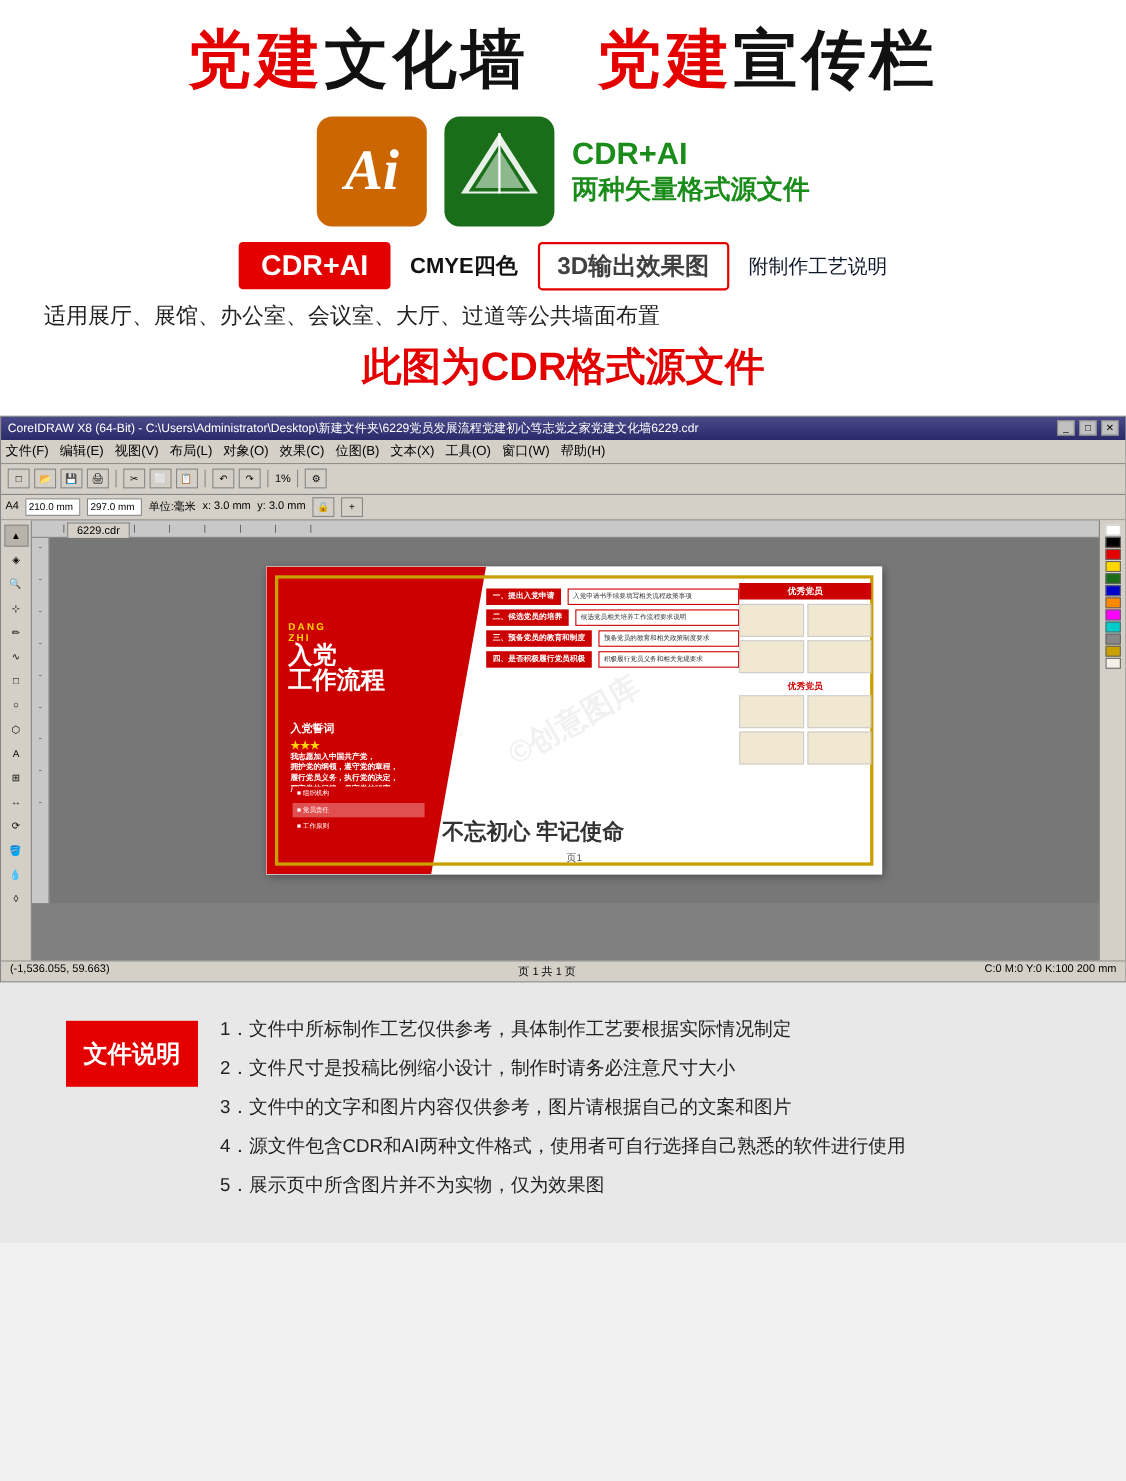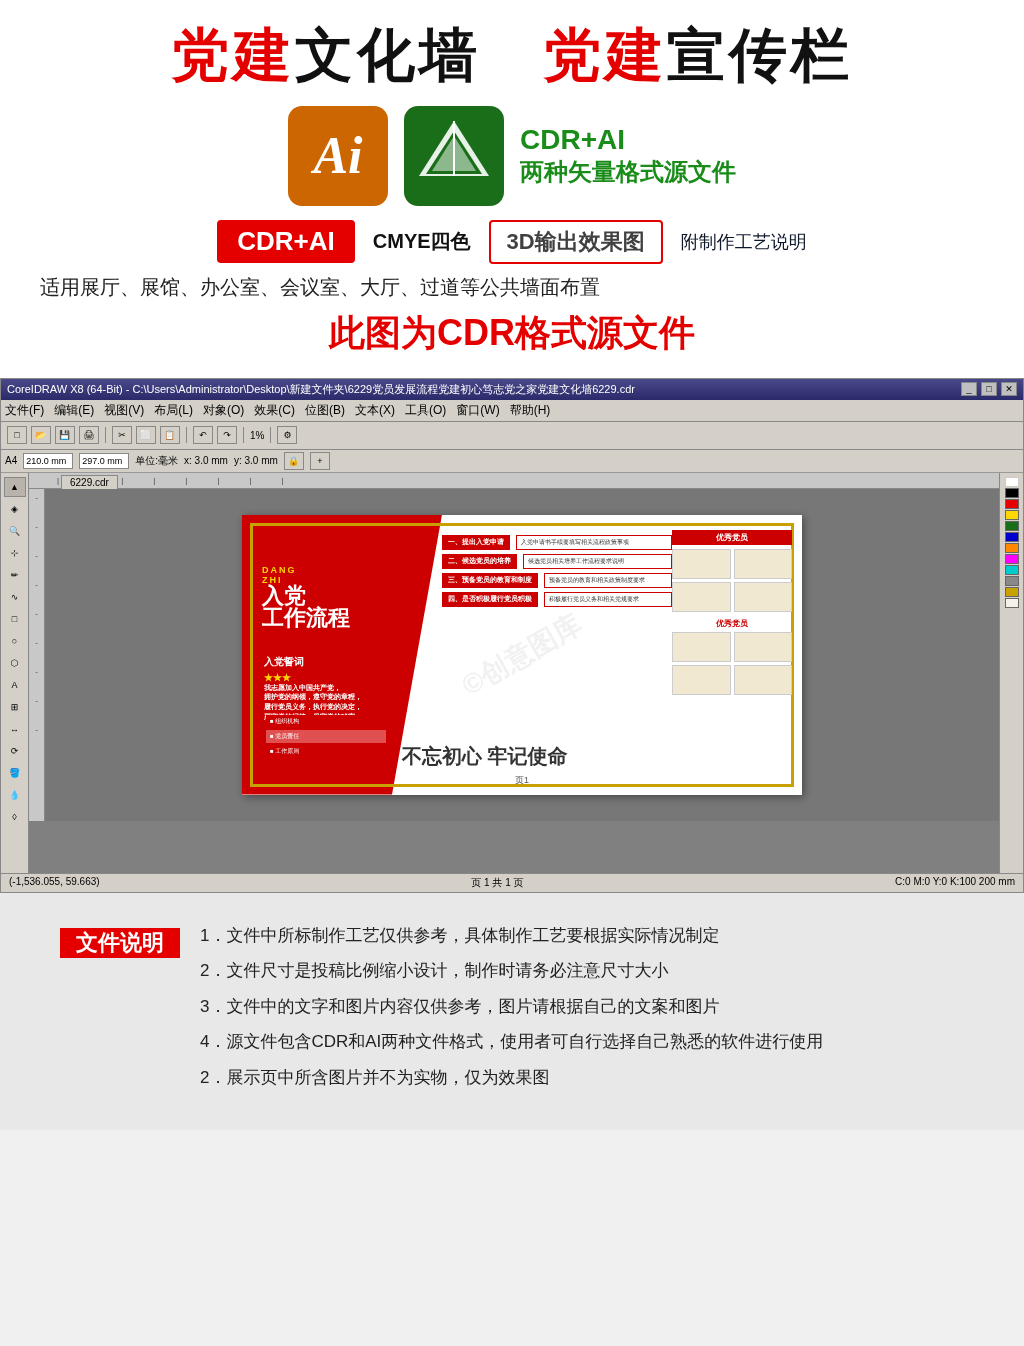--- a/index.html
+++ b/index.html
@@ -408,21 +408,21 @@
       display: flex;
       align-items: flex-start;
       gap: 20px;
     }
 
     .file-note-label {
       background: #e50000;
       color: #fff;
       font-size: 22px;
       font-weight: 900;
-      padding: 0 16px;
+      padding: 15px 16px;
       white-space: nowrap;
       min-width: 100px;
       text-align: center;
       flex-shrink: 0;
       margin-top: 5px;
     }
 
     .file-note-list {
       flex: 1;
     }
@@ -719,16 +719,16 @@
 </div>
 
 <div class="bottom-section">
   <div class="file-note-row">
     <div class="file-note-label">文件说明</div>
     <div class="file-note-list">
       <div class="file-note-item">1．文件中所标制作工艺仅供参考，具体制作工艺要根据实际情况制定</div>
       <div class="file-note-item">2．文件尺寸是投稿比例缩小设计，制作时请务必注意尺寸大小</div>
       <div class="file-note-item">3．文件中的文字和图片内容仅供参考，图片请根据自己的文案和图片</div>
       <div class="file-note-item">4．源文件包含CDR和AI两种文件格式，使用者可自行选择自己熟悉的软件进行使用</div>
-      <div class="file-note-item">2．展示页中所含图片并不为实物，仅为效果图</div>
+      <div class="file-note-item">5．展示页中所含图片并不为实物，仅为效果图</div>
     </div>
   </div>
 </div>
 
 </body></html>

